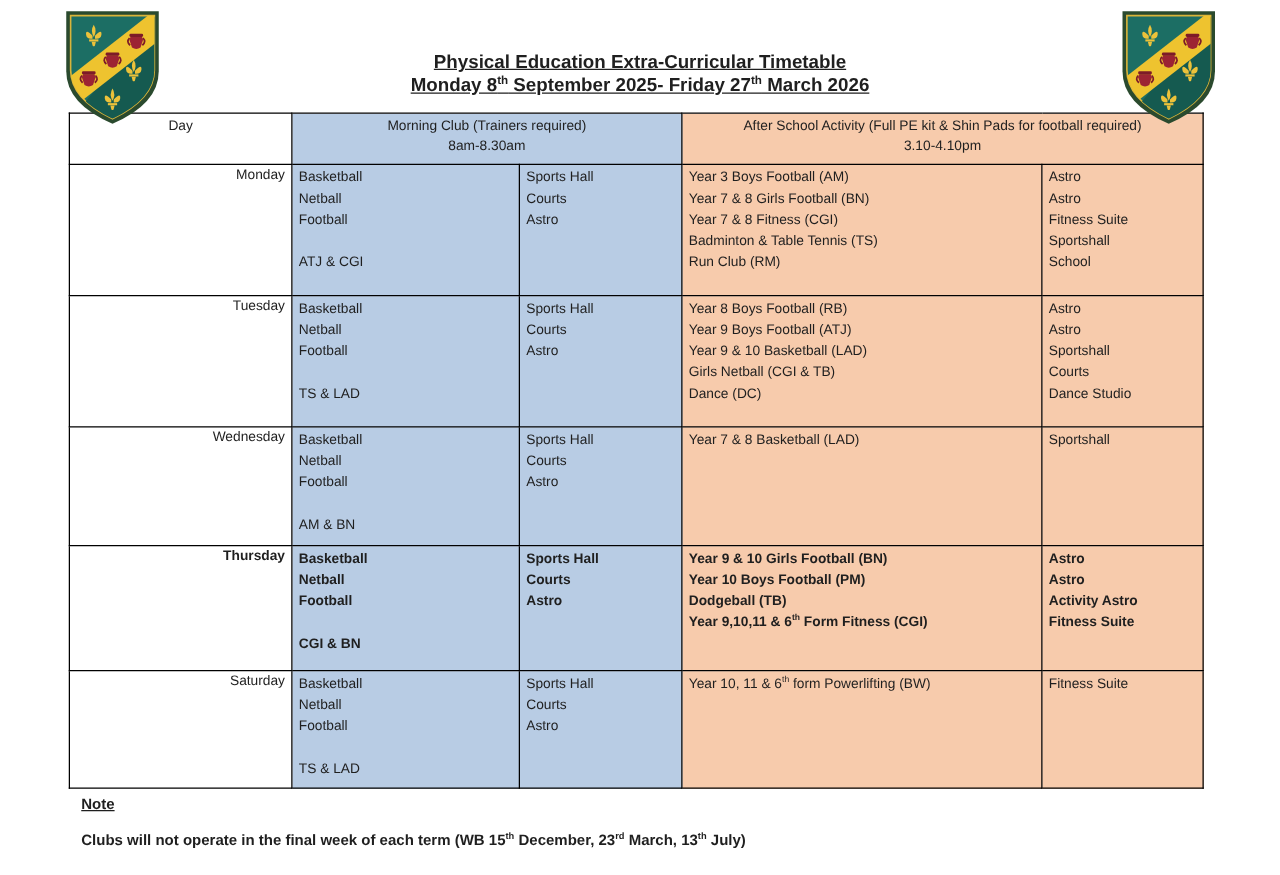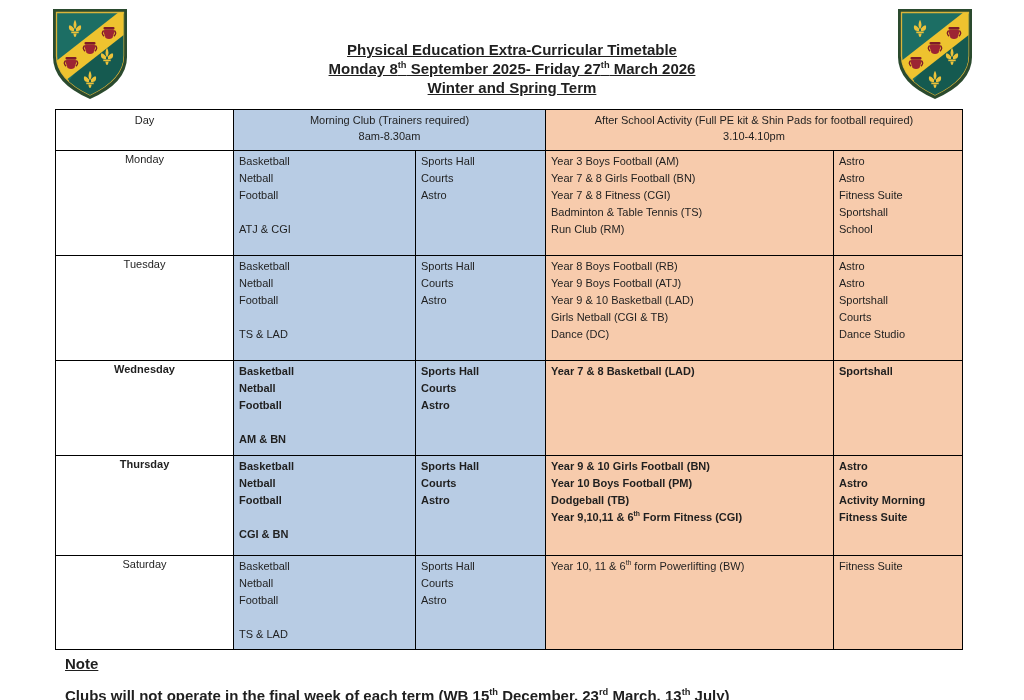--- a/index.html
+++ b/index.html
@@ -18,29 +18,29 @@
     border-collapse:collapse;table-layout:fixed;width:907px;margin:12px 0 0 55px;
     font-size:11px;
   }
   table.timetable th, table.timetable td{
     border:1px solid #000;padding:2px 5px;vertical-align:top;font-weight:normal;
   }
   thead th{text-align:center;vertical-align:middle;line-height:16px;height:36px;padding:2px 4px;}
   th.day-head{background:#ffffff;}
   th.morning-head{background:var(--morning-bg);}
   th.after-head{background:var(--after-bg);}
-  td.day-cell{background:#ffffff;text-align:center;vertical-align:middle;}
+  td.day-cell{background:#ffffff;text-align:right;vertical-align:middle;}
   td.morning{background:var(--morning-bg);}
   td.after{background:var(--after-bg);}
   .line{line-height:17px;min-height:17px;}
   #timetable-body tr:nth-child(1) td, #timetable-body tr:nth-child(2) td{height:100px;}
-  #timetable-body tr:nth-child(3) td{height:90px;font-weight:bold;}
+  #timetable-body tr:nth-child(3) td{height:90px;}
   #timetable-body tr:nth-child(4) td{height:95px;font-weight:bold;}
   #timetable-body tr:nth-child(5) td{height:89px;}
-  .note-block{margin:5px 0 0 65px;font-weight:bold;font-size:15px;}
+  .note-block{margin:5px 0 0 65px;font-weight:bold;font-size:12px;}
   .note-heading{text-decoration:underline;display:inline-block;}
   .note-text{margin-top:15px;}
 </style>
 </head>
 <body style="--morning-bg: #b8cce4; --after-bg: #f7cbac;">
 
 <div class="crest crest-left"><svg viewBox="0 0 80 92" width="100%" height="100%" aria-hidden="true">
   <defs>
         <clipPath id="crestclip0">
           <path d="M6.5,4.5 H73.5 V48 Q73.5,71 40,87 Q6.5,71 6.5,48 Z"></path>
@@ -141,21 +141,20 @@
   <path d="M1,0.5 Q6.8,-5.5 6.1,0 Q5.5,3.6 1,2.9 Z"></path>
   <rect x="-3.7" y="3.5" width="7.4" height="1.7"></rect>
   <path d="M-1.7,5.4 H1.7 L0.9,8.6 Q0,9.4 -0.9,8.6 Z"></path>
 </g>
   </g>
 </svg></div>
 
 <div class="title-block">
   <div class="title-line">Physical Education Extra-Curricular Timetable</div>
   <div class="title-line">Monday 8<sup>th</sup> September 2025- Friday 27<sup>th</sup> March 2026</div>
-  <div class="title-line">Winter and Spring Term</div>
 </div>
 
 <table class="timetable">
   <colgroup>
     <col style="width:178px">
       <col style="width:182px">
       <col style="width:130px">
       <col style="width:288px">
       <col style="width:129px">
   </colgroup>
@@ -268,21 +267,21 @@
         </td>
         <td class="after">
           <div class="line">Year 9 &amp; 10 Girls Football (BN)</div>
           <div class="line">Year 10 Boys Football (PM)</div>
           <div class="line">Dodgeball (TB)</div>
           <div class="line">Year 9,10,11 &amp; 6<sup>th</sup> Form Fitness (CGI)</div>
         </td>
         <td class="after">
           <div class="line">Astro</div>
           <div class="line">Astro</div>
-          <div class="line">Activity Morning</div>
+          <div class="line">Activity Astro</div>
           <div class="line">Fitness Suite</div>
         </td>
       </tr>
       <tr>
         <td class="day-cell">Saturday</td>
         <td class="morning">
           <div class="line">Basketball</div>
           <div class="line">Netball</div>
           <div class="line">Football</div>
           <div class="line">&nbsp;</div>

